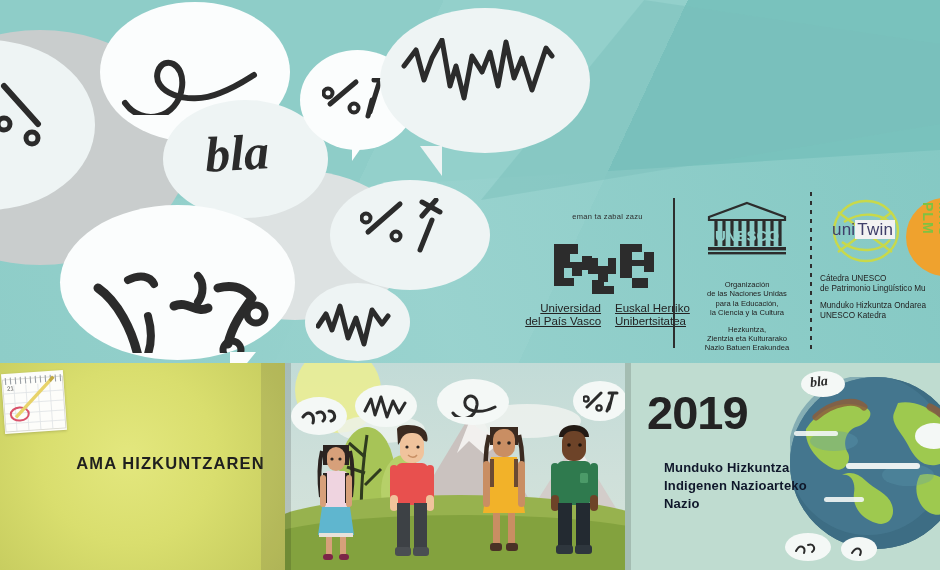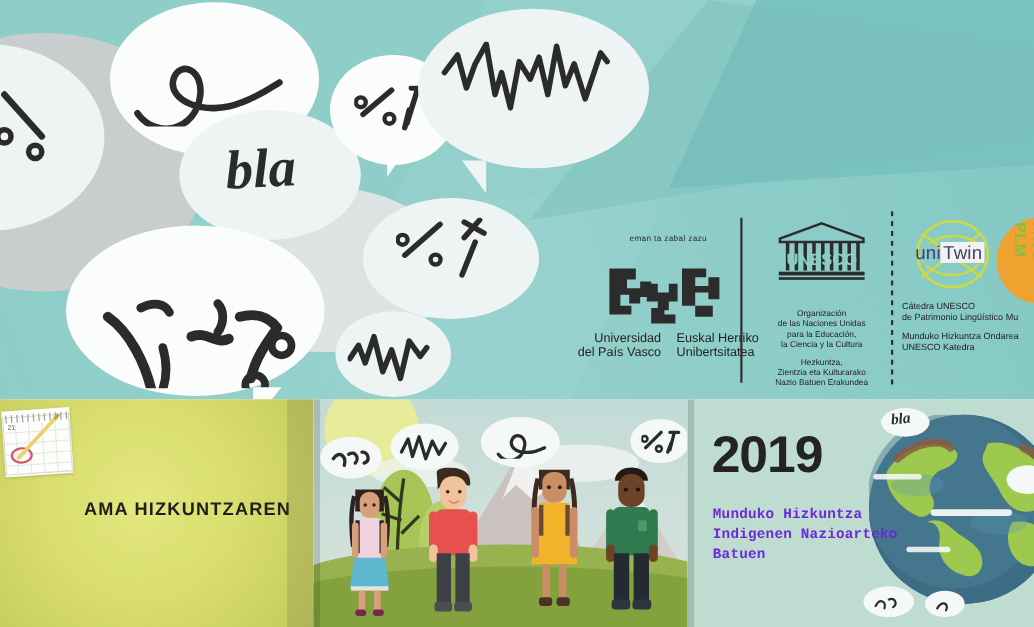--- a/index.html
+++ b/index.html
@@ -26,21 +26,21 @@
   .tail{position:absolute;width:0;height:0;}
 
   .ink{position:absolute;stroke:#2b2b2b;fill:none;stroke-linecap:round;stroke-linejoin:round;}
 
   
   .logo-strip{position:absolute;left:470px;top:190px;width:470px;height:170px;}
   .ehu{position:absolute;left:45px;top:22px;width:185px;text-align:center;}
   .ehu .motto{font-size:7.5px;color:#2d2d2d;letter-spacing:.3px;margin-bottom:17px;}
   .ehu .marks{height:58px;display:flex;align-items:center;justify-content:center;}
   .ehu .names{display:flex;gap:14px;justify-content:center;margin-top:6px;}
-  .ehu .names div{font-size:11.5px;line-height:13px;color:#232323;}
+  .ehu .names div{font-size:11.5px;line-height:13px;color:#232323;text-decoration:underline;}
   .ehu .names .es{text-align:right;}
   .ehu .names .eu{text-align:left;}
 
   .vline{position:absolute;left:203px;top:8px;width:2px;height:150px;background:#2e2e2e;}
   .dotline{position:absolute;left:340px;top:2px;width:2px;height:160px;
            background-image:linear-gradient(#2e2e2e 50%,transparent 0);background-size:2px 9px;}
 
   .unesco{position:absolute;left:218px;top:10px;width:118px;text-align:center;}
   .unesco .ublock{display:flex;justify-content:center;margin-bottom:6px;}
   .unesco .utxt{font-size:7.6px;line-height:9.4px;color:#232323;margin-top:24px;}
@@ -75,21 +75,21 @@
            border-radius:60% 60% 0 0 / 40px 40px 0 0;}
   .ground2{position:absolute;left:-30px;top:152px;width:420px;height:60px;background:#83a23e;
            border-radius:50% 50% 0 0 / 30px 30px 0 0;}
   .tree{position:absolute;background:#a7c457;border-radius:50% 50% 50% 50%;}
   .kid{position:absolute;}
   .kb{position:absolute;}
 
   
   .pG{position:absolute;left:625px;top:0;width:315px;height:207px;overflow:hidden;background:#bfdcd0;}
   .yearTxt{position:absolute;left:22px;top:22px;font-size:47px;font-weight:bold;color:#232323;letter-spacing:-1px;}
-  .gSub{position:absolute;left:23px;top:96px;width:200px;color:#6d28d9;font-family:Liberation Mono, monospace;}
+  .gSub{position:absolute;left:39px;top:96px;width:200px;color:#0f172a;}
   .gSub div{font-size:13px;font-weight:bold;line-height:18px;letter-spacing:.2px;}
   .globe{position:absolute;right:-22px;top:14px;width:172px;height:172px;border-radius:50%;
          background:radial-gradient(circle at 36% 32%, #4d7d93 0%, #3b6a80 55%, #2f5568 100%);}
   .minib{position:absolute;background:#f4f8f6;border-radius:50%;}
 
   .edge-shadow{position:absolute;top:0;width:6px;height:207px;background:rgba(0,0,0,.14);}
 </style>
 </head>
 <body>
 
@@ -426,20 +426,20 @@
       <div class="minib" style="left:216px;top:174px;width:36px;height:24px;"></div>
       <svg class="ink" style="left:224px;top:181px;" width="20" height="12">
         <path d="M3 9 C8 1, 14 5, 11 11" stroke-width="2"></path>
       </svg>
       <div class="minib" style="left:290px;top:60px;width:38px;height:26px;"></div>
 
       <div class="yearTxt">2019</div>
       <div class="gSub">
         <div>Munduko Hizkuntza</div>
         <div>Indigenen Nazioarteko</div>
-        <div>Batuen</div>
+        <div>Nazio</div>
       </div>
 
       <div class="edge-shadow" style="left:0;"></div>
     </div>
 
   </div>
 </div>
 
 </body></html>

